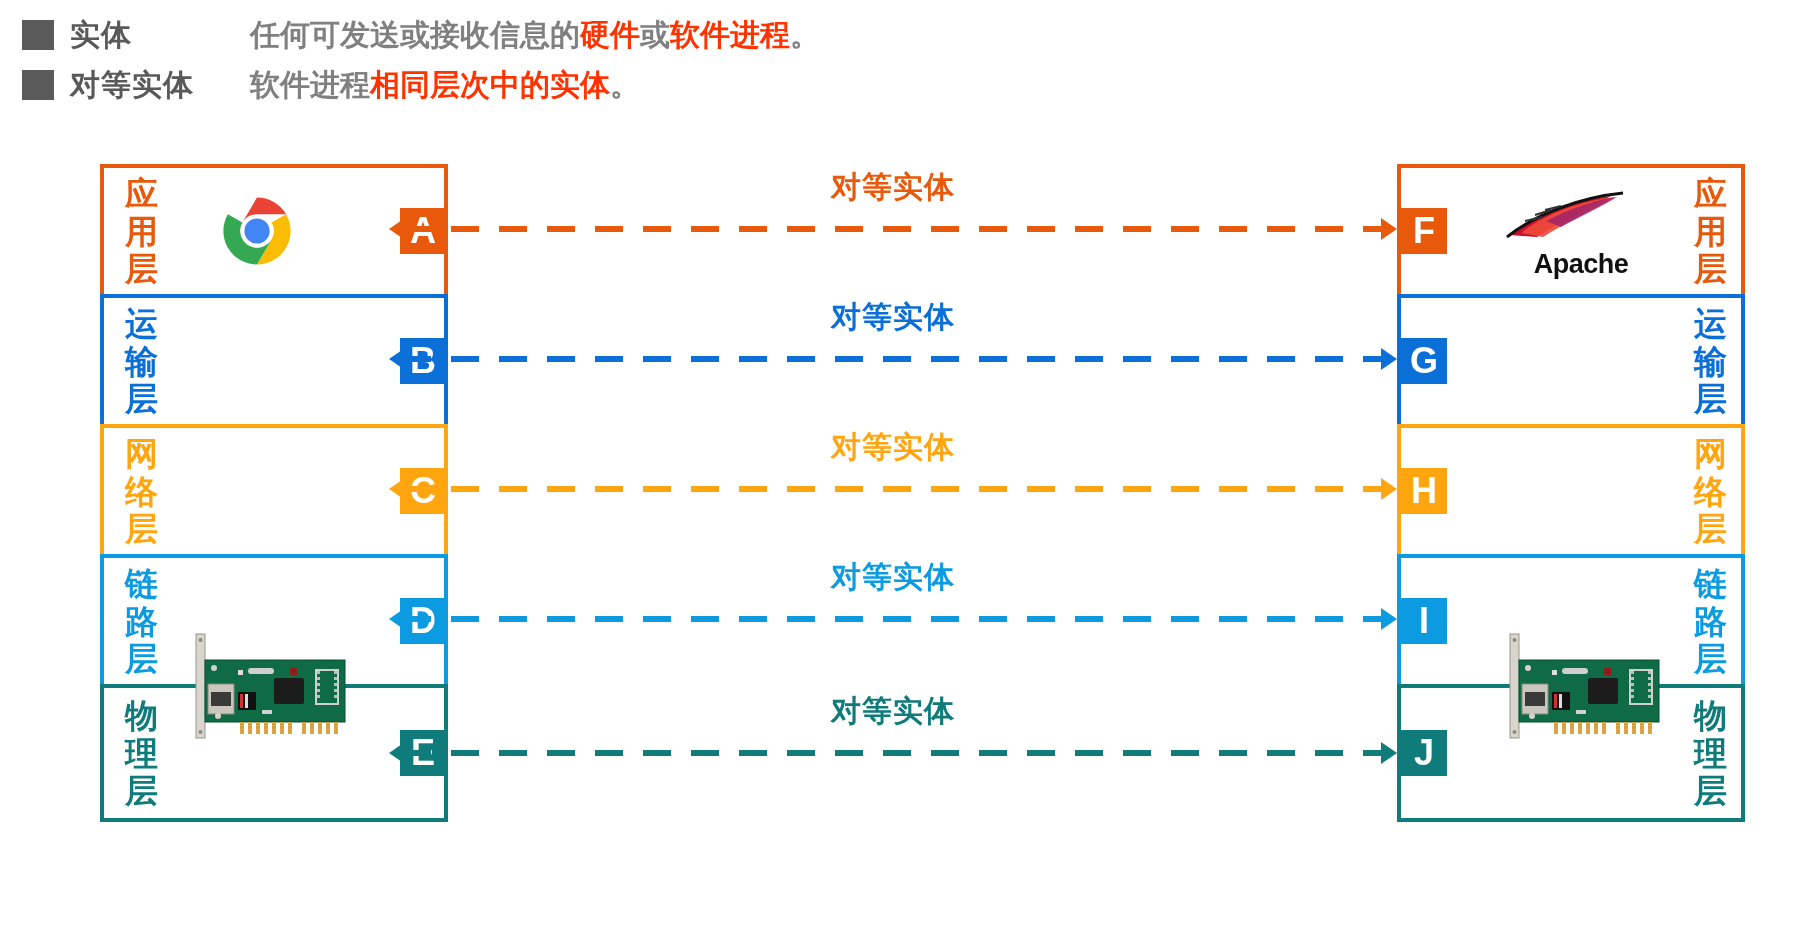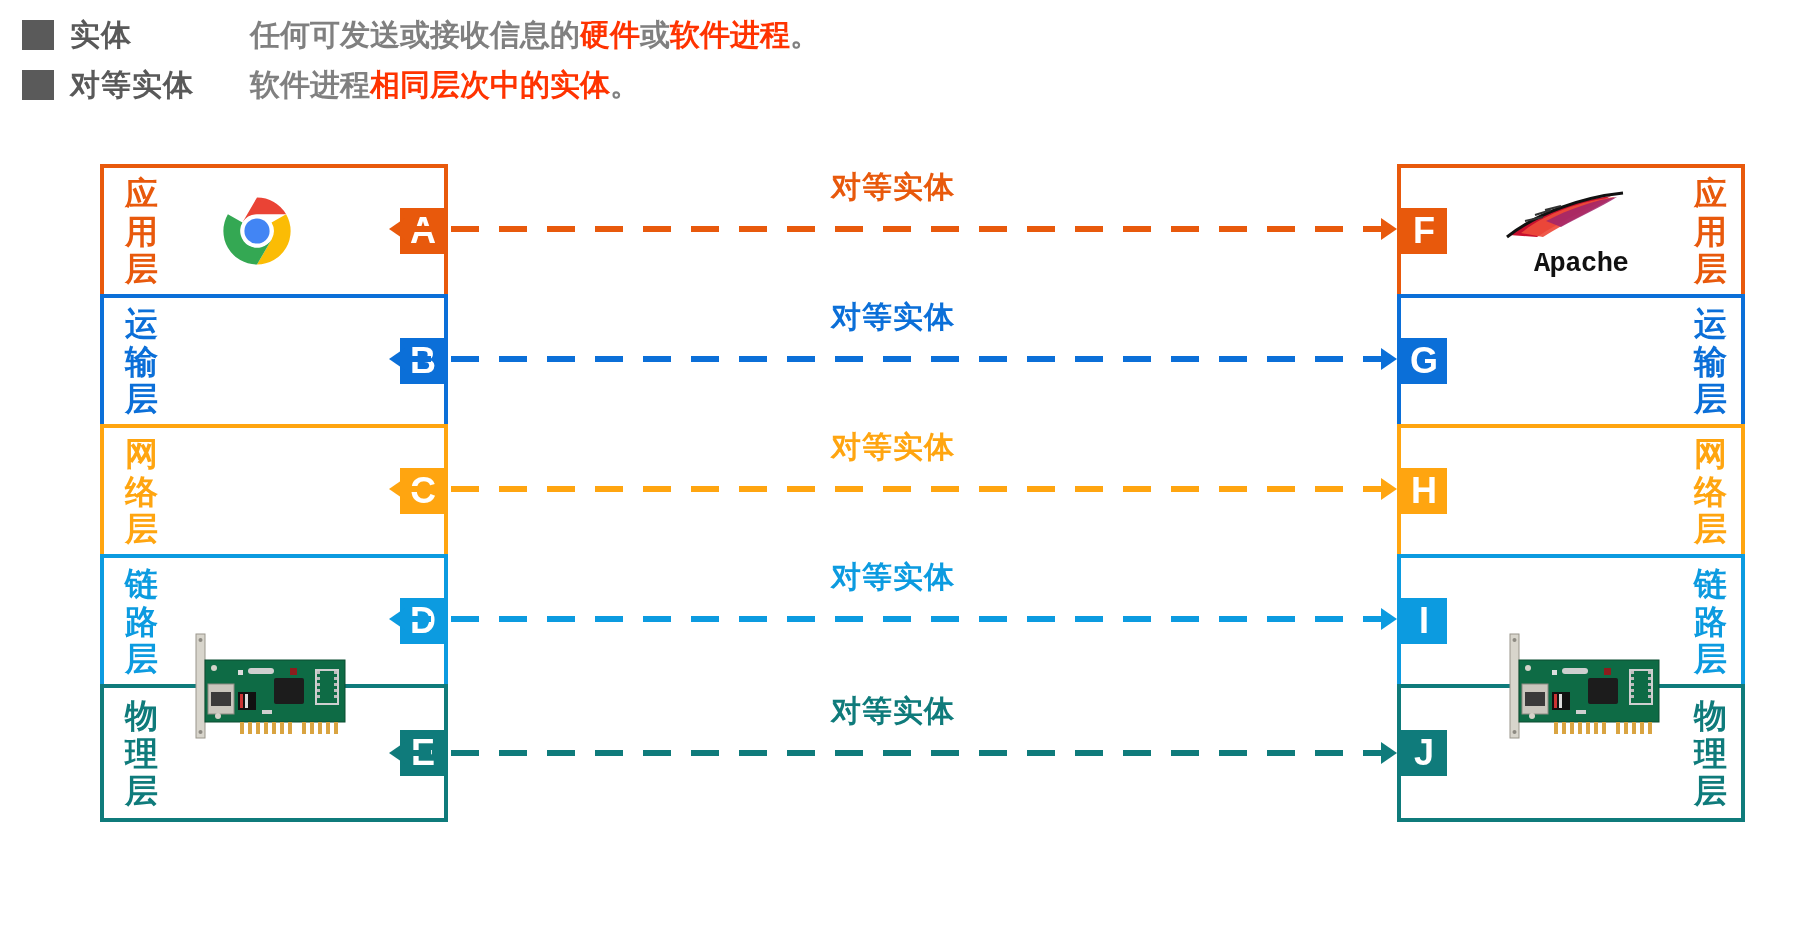--- a/index.html
+++ b/index.html
@@ -71,21 +71,21 @@
   
   .chrome-logo{
     position:absolute;left:118px;top:50%;transform:translateY(-50%);
     width:70px;height:70px;
   }
   .apache-logo{
     position:absolute;left:90px;top:50%;transform:translateY(-50%);
     width:180px;height:80px;text-align:center;
   }
   .apache-word{
-    font-family:Liberation Mono, monospace;font-weight:bold;font-size:27px;
+    font-family:Liberation Sans, sans-serif;font-weight:bold;font-size:27px;
     color:#111;letter-spacing:-0.5px;margin-top:-4px;
   }
   .nic{position:absolute;width:175px;height:120px;}
   #nic-left{left:78px;top:462px;}
   #nic-right{left:95px;top:462px;}
 </style>
 </head>
 <body>
 
 <div id="legend">

